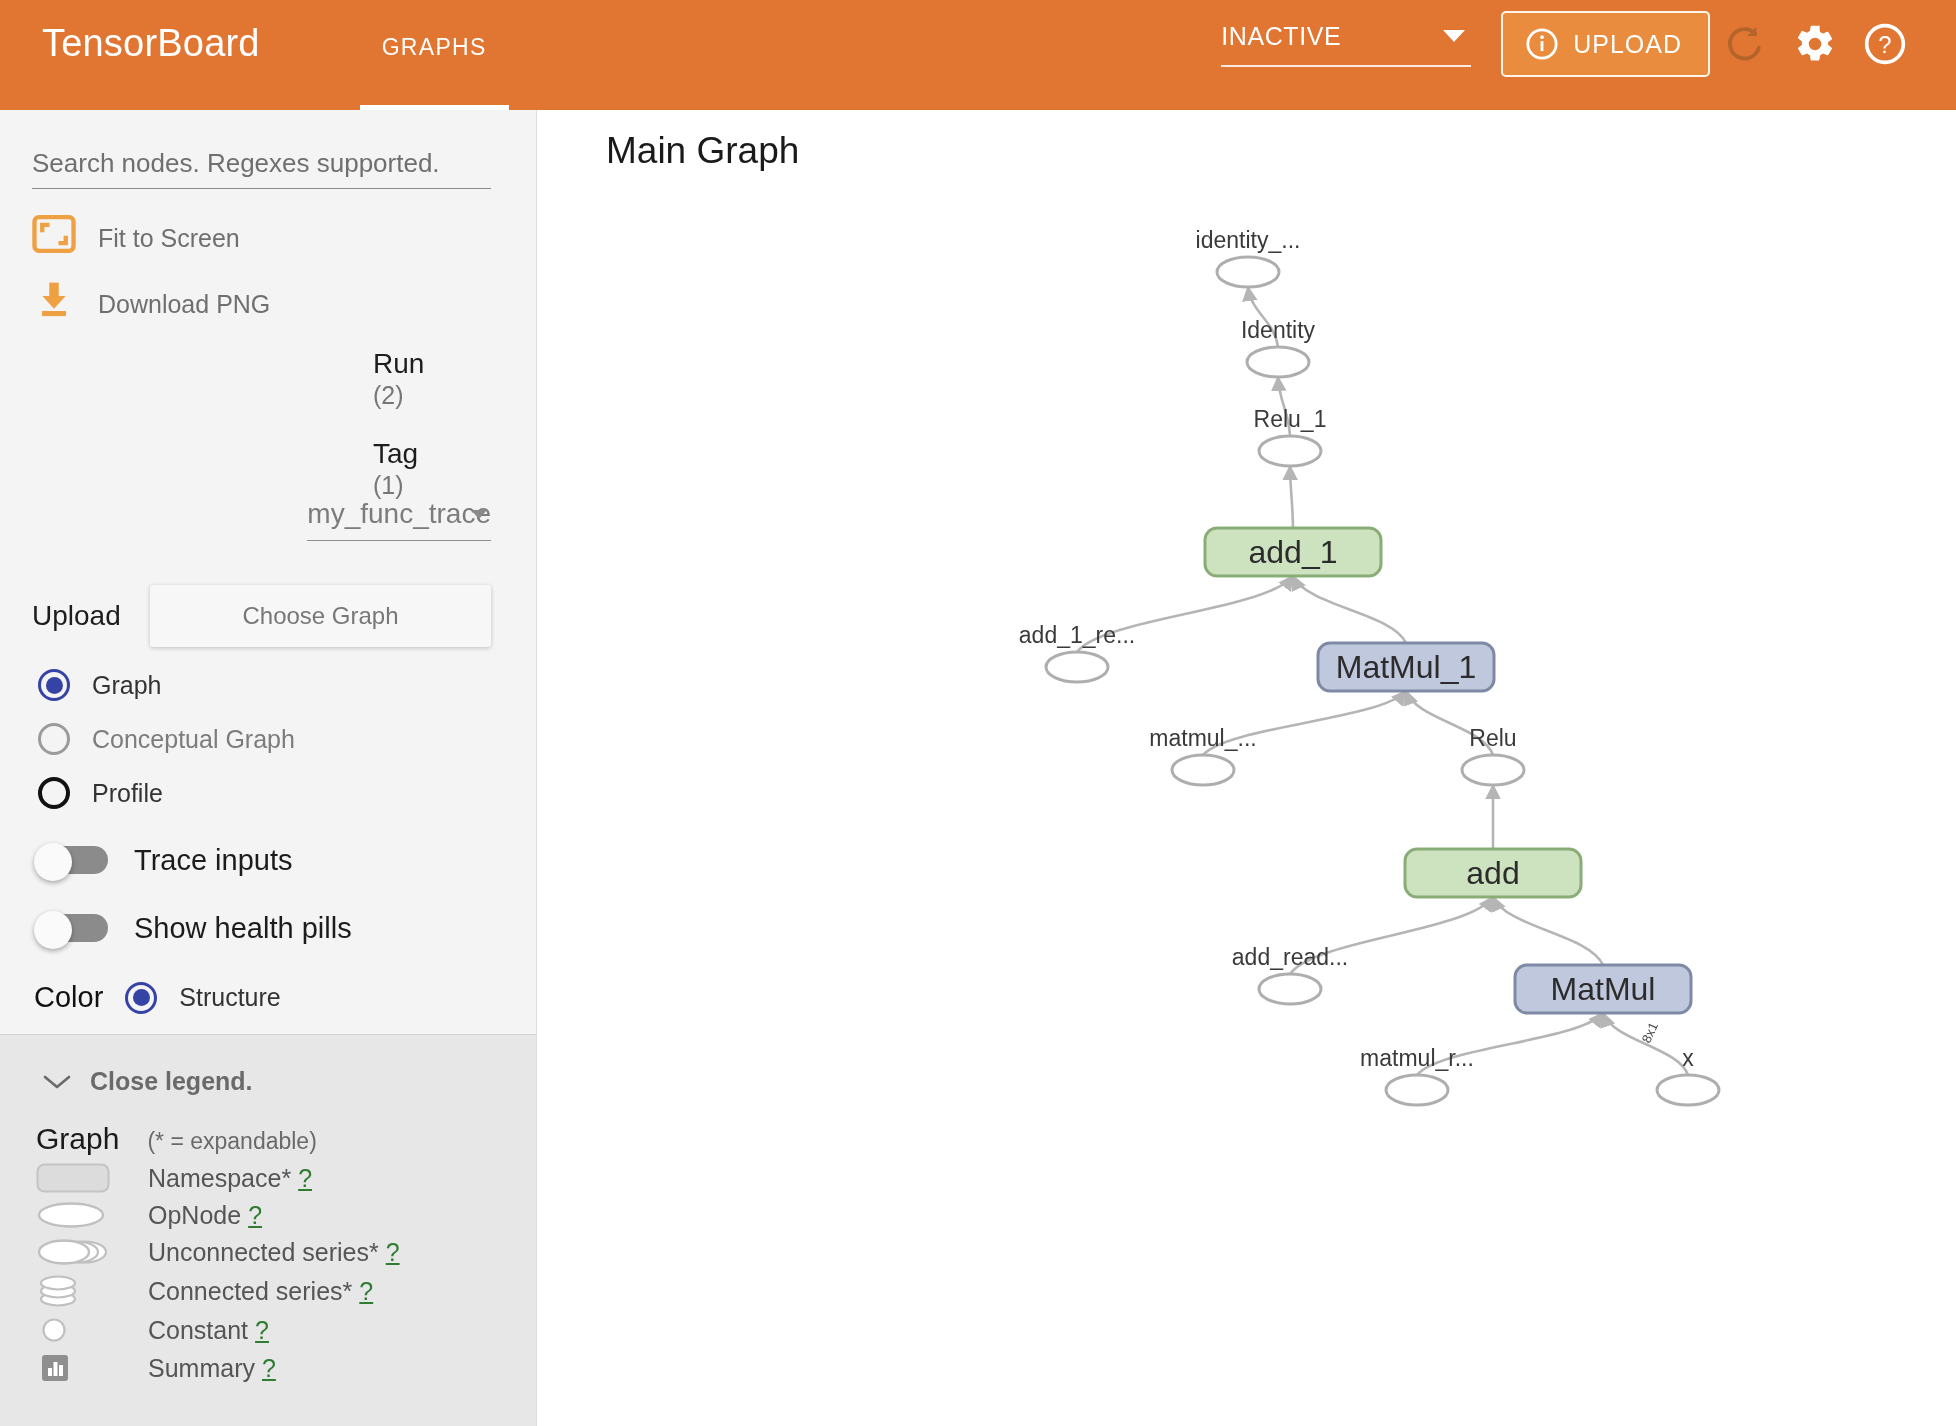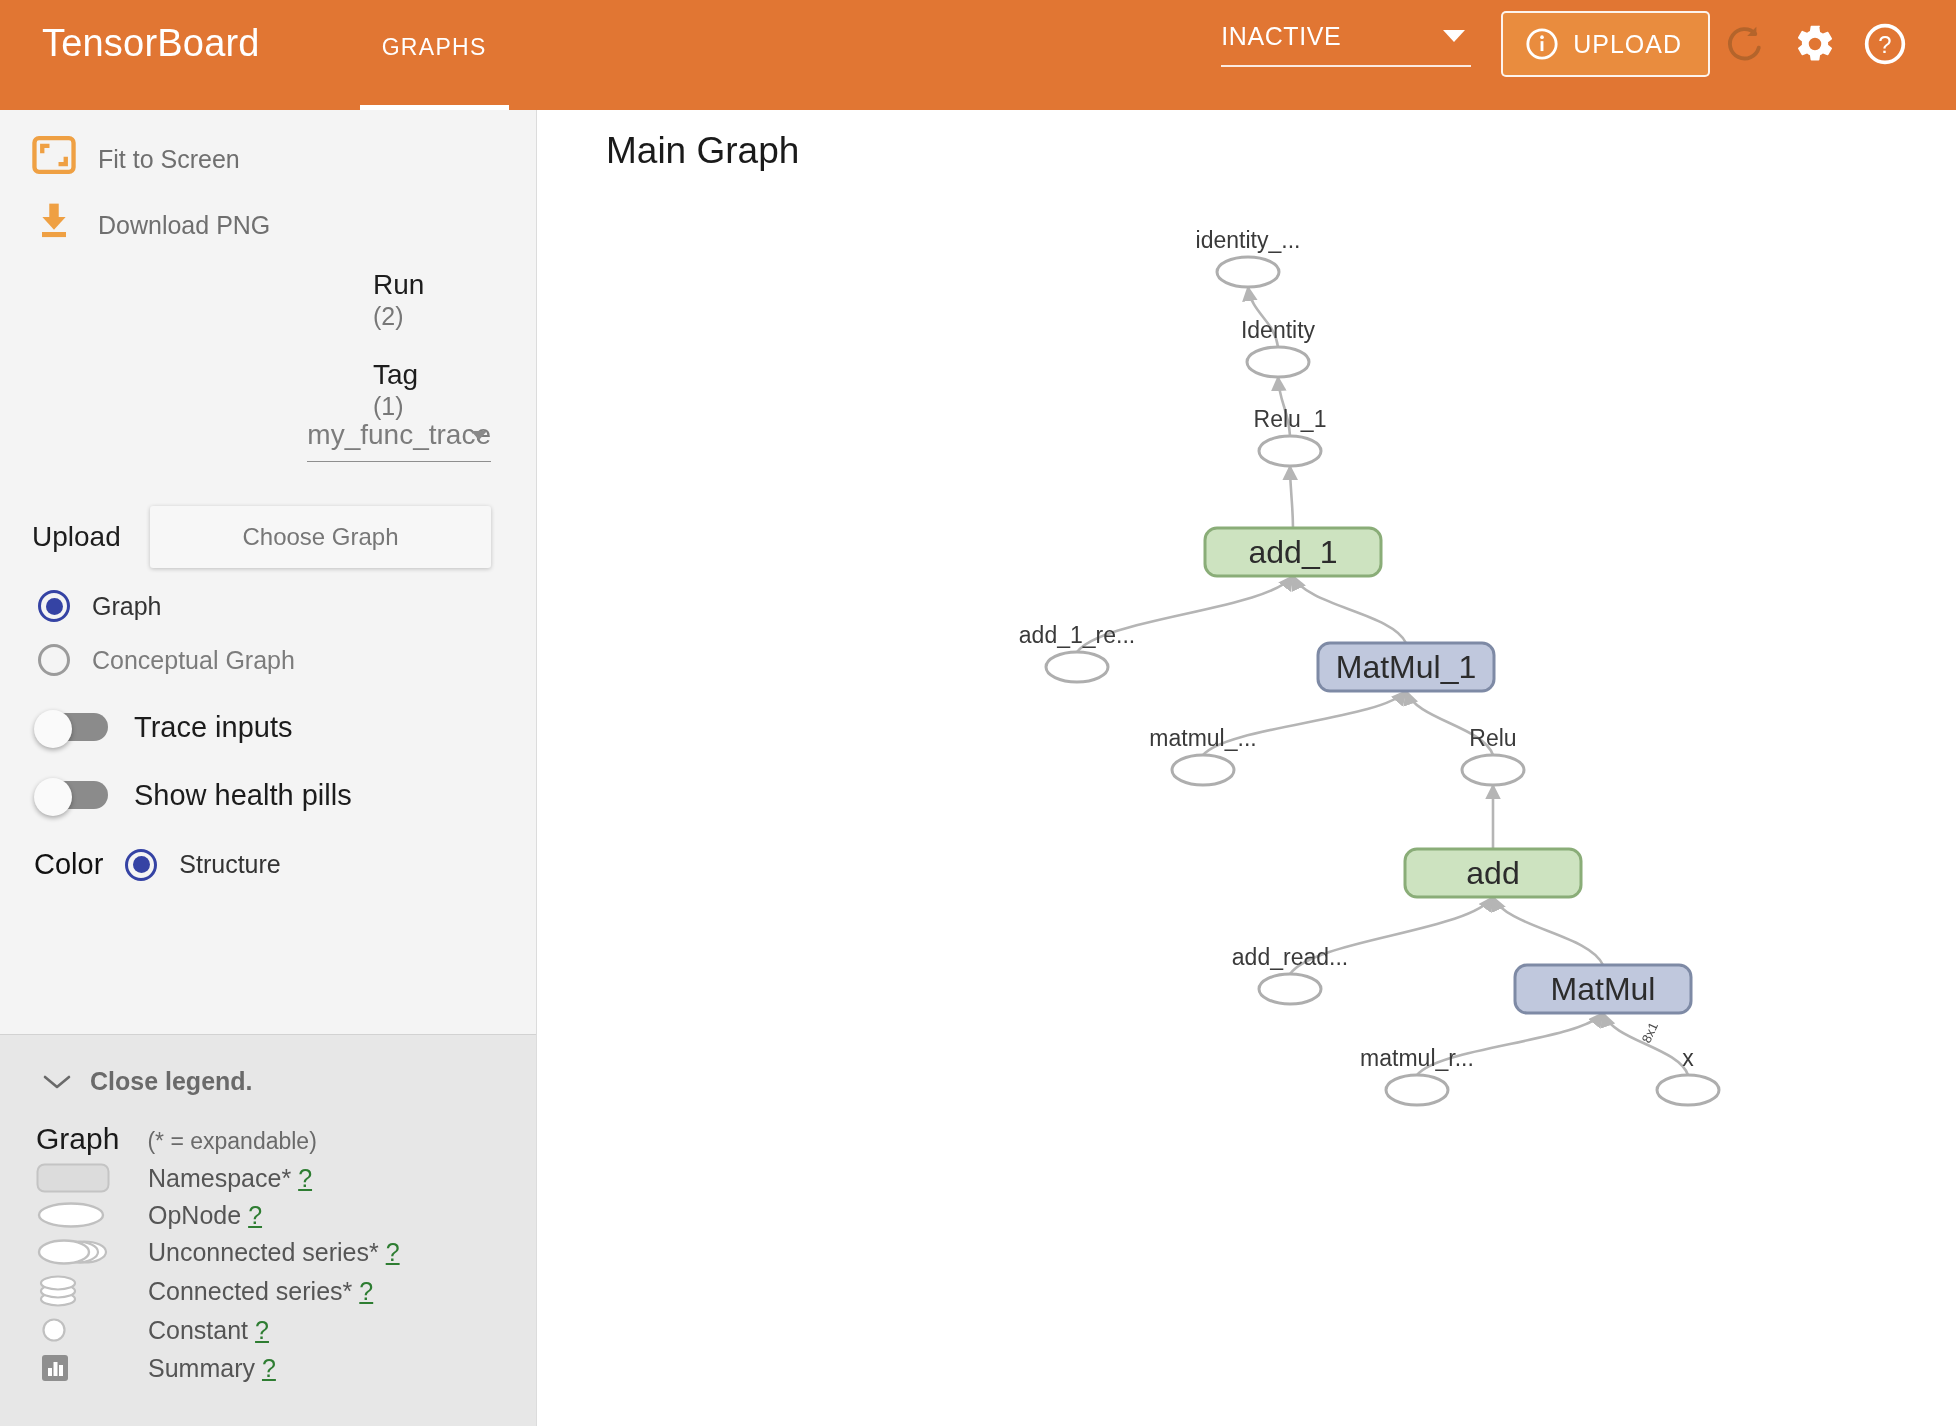--- a/index.html
+++ b/index.html
@@ -253,20 +253,23 @@
       <svg width="44" height="44" viewBox="0 0 24 24">
         <circle cx="12" cy="12" r="10" fill="none" stroke="#fff" stroke-width="2"></circle>
         <text x="12" y="17" text-anchor="middle" font-size="13" font-family="Liberation Sans, sans-serif" fill="#fff">?</text>
       </svg>
     </div>
   </div>
 </div>
 
 <div id="sidebar">
 
+  <div id="search-wrap">
+    <input id="search-input" type="text" placeholder="Search nodes. Regexes supported." style="">
+  </div>
 
   <div class="side-action">
     <span class="ico">
       <svg width="44" height="38" viewBox="0 0 24 21">
         <rect x="1.2" y="1.2" width="21.6" height="18.6" rx="2.5" fill="none" stroke="#efa043" stroke-width="2.4"></rect>
         <path d="M5.5 9.5 V5.5 H9.5" fill="none" stroke="#efa043" stroke-width="2.4"></path>
         <path d="M18.5 11.5 V15.5 H14.5" fill="none" stroke="#efa043" stroke-width="2.4"></path>
       </svg>
     </span>
     <span class="lbl">Fit to Screen</span>
@@ -306,20 +309,24 @@
     <button id="choose-file">Choose Graph</button>
   </div>
 
   <div class="radio-row">
     <span class="radio checked"></span>
     <span class="r-label">Graph</span>
   </div>
   <div class="radio-row">
     <span class="radio"></span>
     <span class="r-label muted">Conceptual Graph</span>
+  </div>
+  <div class="radio-row">
+    <span class="radio dark"></span>
+    <span class="r-label">Profile</span>
   </div>
 
   <div class="toggle-row">
     <span class="switch">
       <span class="track"></span>
       <span class="knob"></span>
     </span>
     <span class="t-label">Trace inputs</span>
   </div>
 

